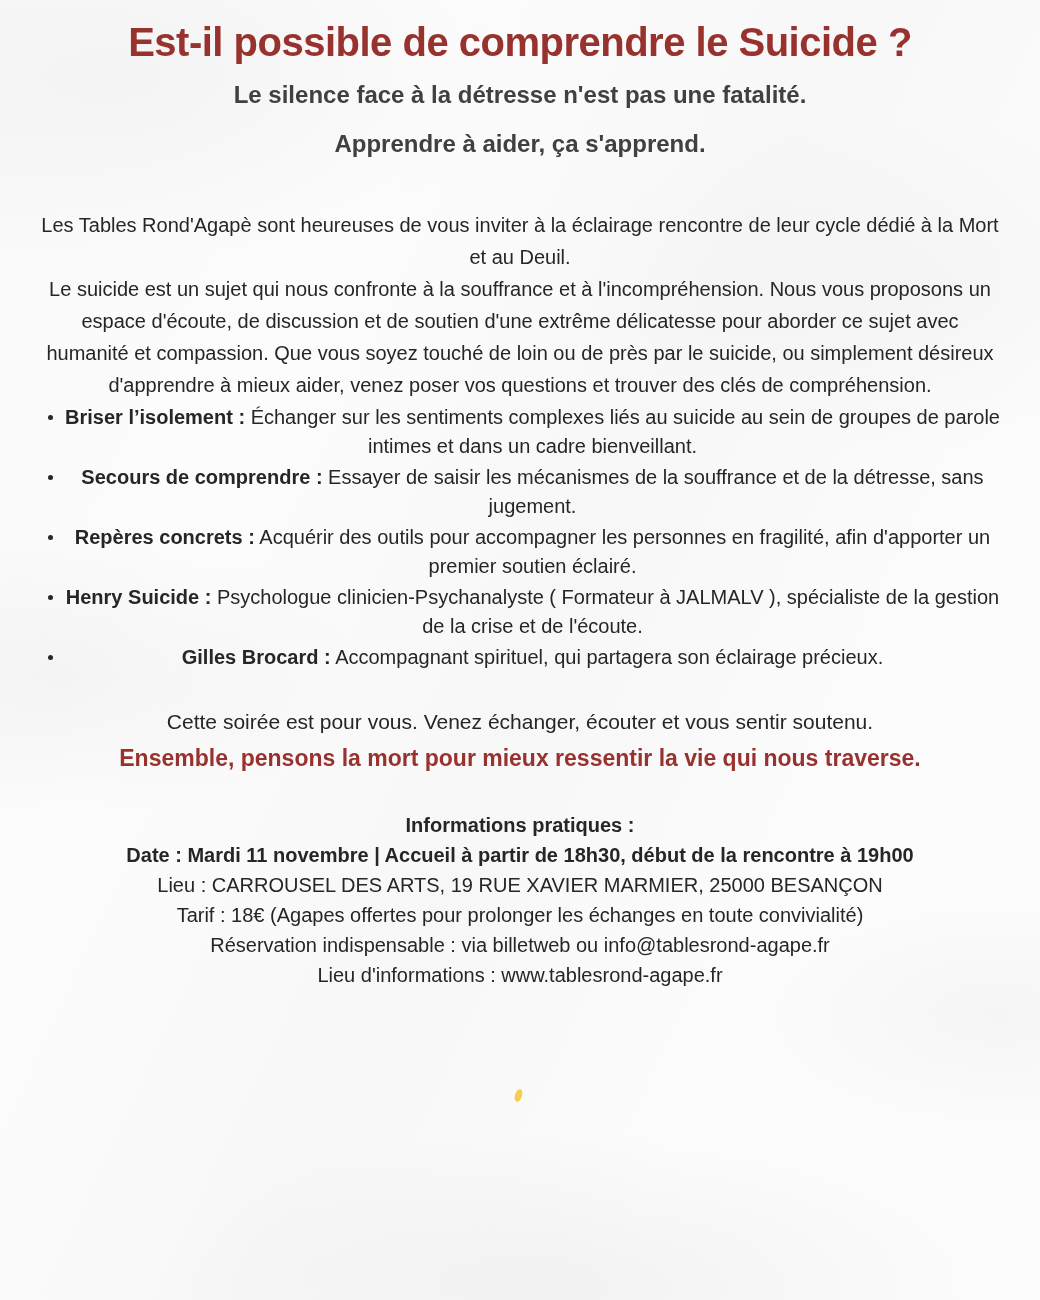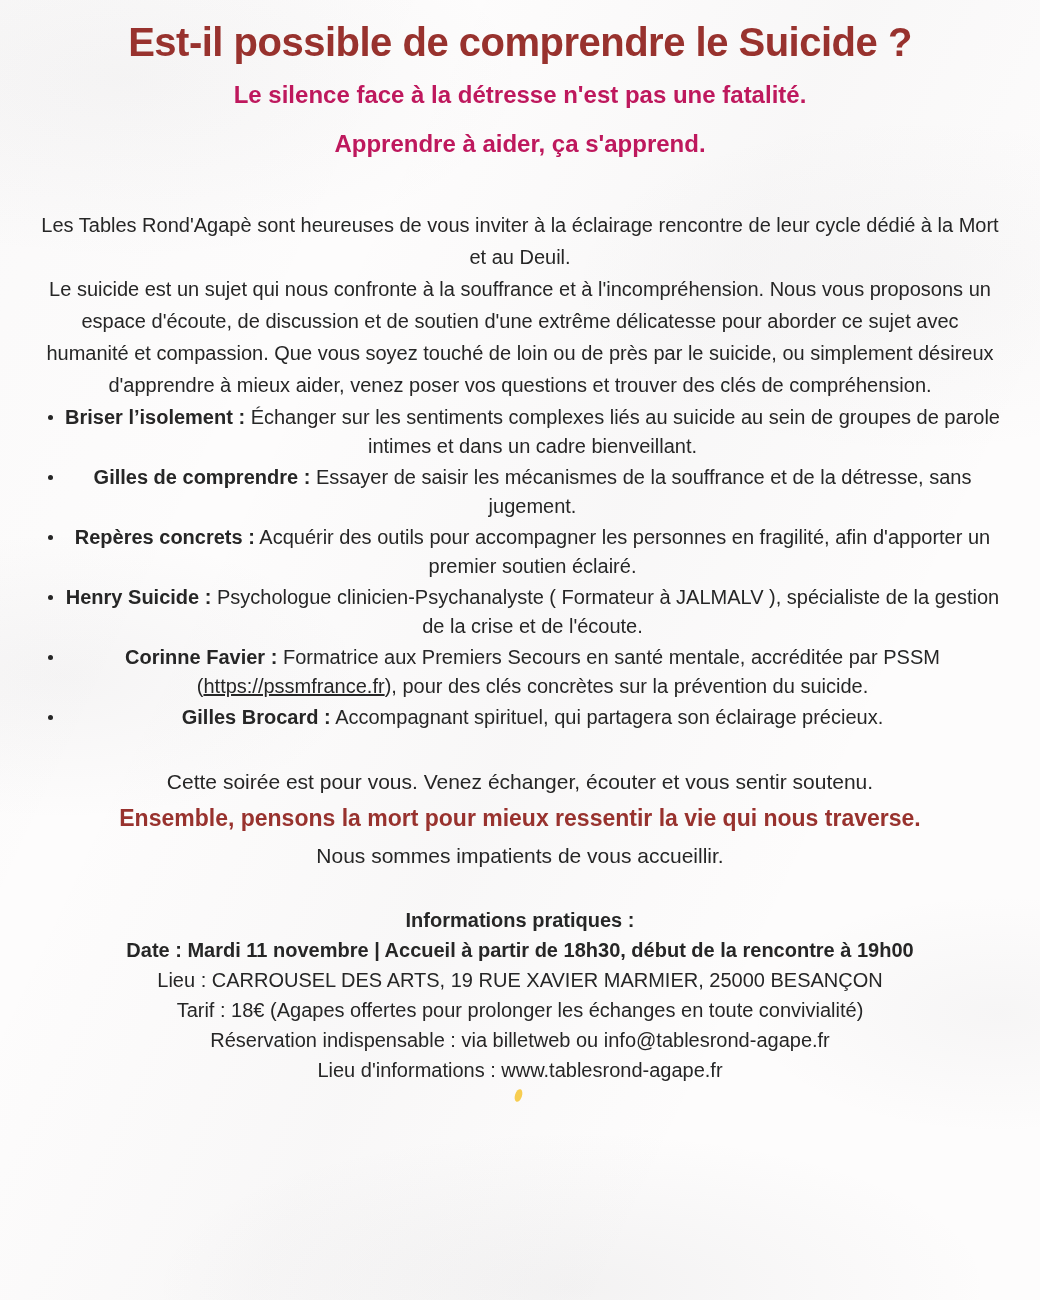--- a/index.html
+++ b/index.html
@@ -35,21 +35,21 @@
     line-height: 46px;
     font-weight: bold;
     letter-spacing: -0.5px;
     color: var(--accent, #98322e);
   }
   .subtitle {
     margin: 11px;
     font-size: 24px;
     line-height: 38px;
     font-weight: bold;
-    color: #be185d;
+    color: #404040;
   }
   .intro {
     margin-top: 46px;
     font-size: 20px;
     line-height: 32px;
   }
   .intro p { margin: 0; }
   .section-heading {
     margin: 32px 0 6px 0;
     font-size: 22px;
@@ -132,52 +132,46 @@
   </div>
 
   <ul class="bullets">
     <li>
       <span class="bullet-dot"></span>
       <span class="item-label">Briser l’isolement :</span>
       <span>Échanger sur les sentiments complexes liés au suicide au sein de groupes de parole intimes et dans un cadre bienveillant.</span>
     </li>
     <li>
       <span class="bullet-dot"></span>
-      <span class="item-label">Gilles de comprendre :</span>
+      <span class="item-label">Secours de comprendre :</span>
       <span>Essayer de saisir les mécanismes de la souffrance et de la détresse, sans jugement.</span>
     </li>
     <li>
       <span class="bullet-dot"></span>
       <span class="item-label">Repères concrets :</span>
       <span>Acquérir des outils pour accompagner les personnes en fragilité, afin d'apporter un premier soutien éclairé.</span>
     </li>
   </ul>
 
   <ul class="bullets">
     <li>
       <span class="bullet-dot"></span>
       <span class="item-label">Henry Suicide :</span>
       <span>Psychologue clinicien-Psychanalyste ( Formateur à JALMALV ), spécialiste de la gestion de la crise et de l'écoute.</span>
     </li>
     <li>
       <span class="bullet-dot"></span>
-      <span class="item-label">Corinne Favier :</span>
-      <span>Formatrice aux Premiers Secours en santé mentale, accréditée par PSSM (</span><a class="link">https://pssmfrance.fr</a><span>), pour des clés concrètes sur la prévention du suicide.</span>
-    </li>
-    <li>
-      <span class="bullet-dot"></span>
       <span class="item-label">Gilles Brocard :</span>
       <span>Accompagnant spirituel, qui partagera son éclairage précieux.</span>
     </li>
   </ul>
 
   <div class="closing">
     <p class="closing-line">Cette soirée est pour vous. Venez échanger, écouter et vous sentir soutenu.</p>
     <p class="closing-highlight">Ensemble, pensons la mort pour mieux ressentir la vie qui nous traverse.</p>
-    <p class="closing-line">Nous sommes impatients de vous accueillir.</p>
   </div>
 
   <div class="info">
     <p class="bold">Informations pratiques :</p>
     <p class="bold">Date : Mardi 11 novembre | Accueil à partir de 18h30, début de la rencontre à 19h00</p>
     <p>Lieu : CARROUSEL DES ARTS, 19 RUE XAVIER MARMIER, 25000 BESANÇON</p>
     <p>Tarif : 18€ (Agapes offertes pour prolonger les échanges en toute convivialité)</p>
     <p>Réservation indispensable : via billetweb ou info@tablesrond-agape.fr</p>
     <p>Lieu d'informations : www.tablesrond-agape.fr</p>
   </div>

